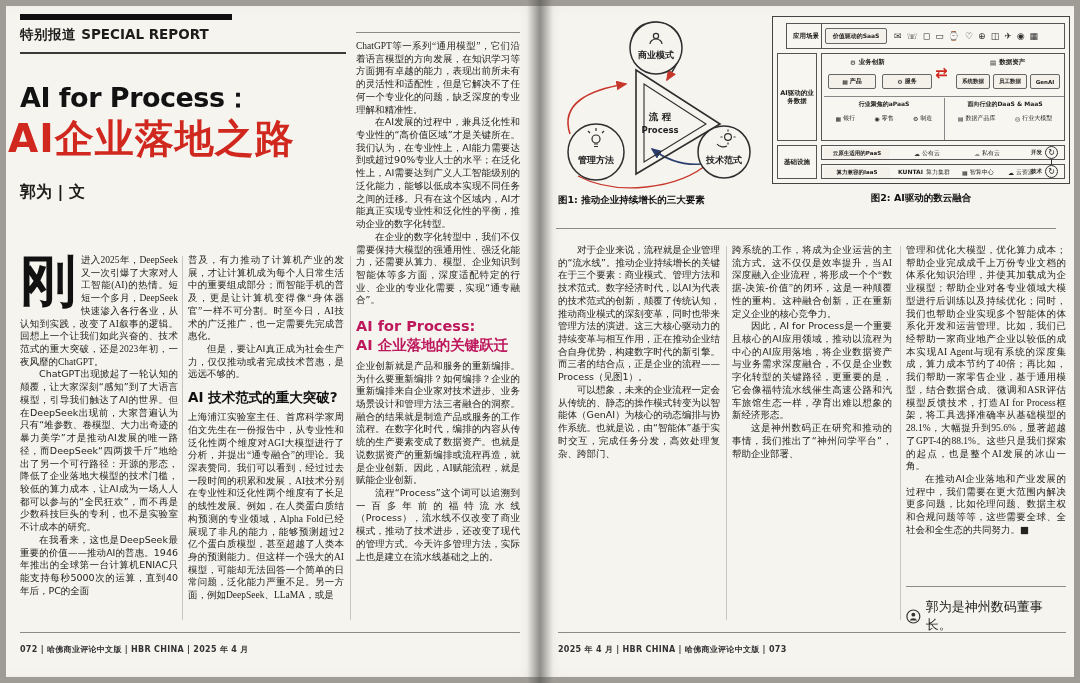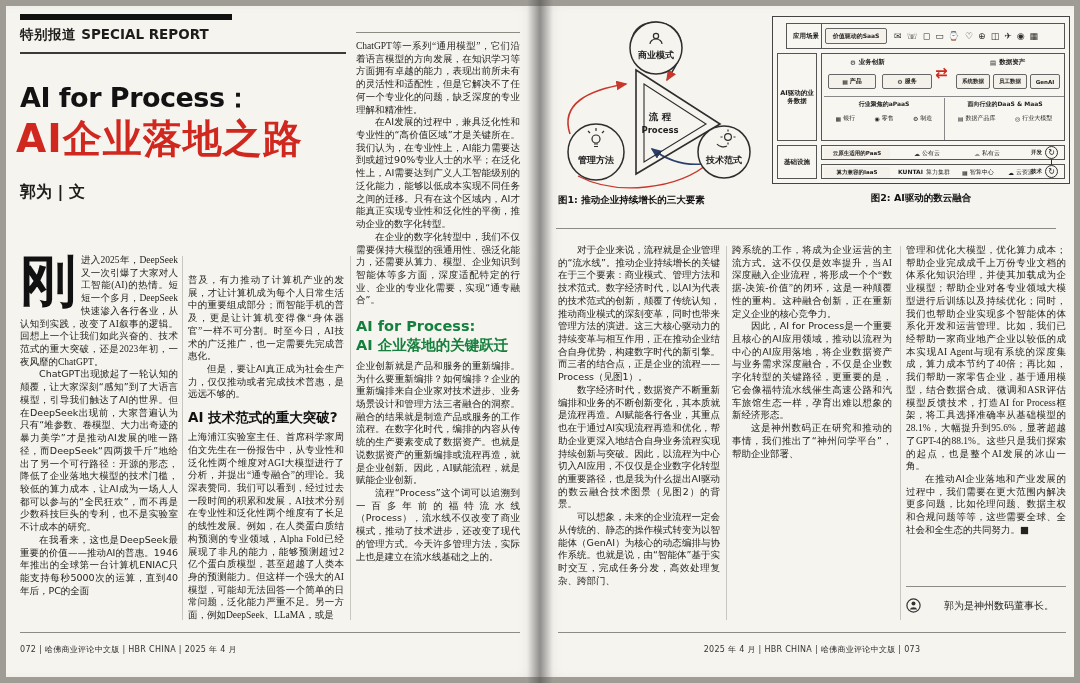--- a/index.html
+++ b/index.html
@@ -18,67 +18,67 @@
   .hrule.thin{height:1px;background:#8e8b85;}
   .title-en{font-size:27px;font-weight:900;letter-spacing:-.5px;color:#121212;}
   .title-cn{font-size:39px;font-weight:900;letter-spacing:1px;color:var(--red);}
   .byline{font-size:16px;font-weight:700;}
   
   .col{font-size:9.5px;line-height:1.34;text-align:justify;overflow:hidden;color:#242320;}
   .col p{text-indent:2em;}
   .col p.noindent{text-indent:0;font-family:Liberation Serif, serif;}
   .dropcap{float:left;font-size:56px;line-height:.92;font-weight:900;padding:2px 5px 0 0;color:#111;}
   h3.subhead{font-size:13.5px;font-weight:900;margin:8px 0 5px;line-height:1.25;color:#111;}
-  h3.subhead-big{font-size:14.5px;font-weight:900;margin:10px 0 5px;line-height:1.3;color:#15803d;}
+  h3.subhead-big{font-size:14.5px;font-weight:900;margin:10px 0 5px;line-height:1.3;color:#be185d;}
   .vdiv{width:1px;background:var(--faint);}
-  .footer{font-size:8px;font-weight:400;letter-spacing:.3px;color:#333;}
+  .footer{font-size:8px;font-weight:700;letter-spacing:.3px;color:#333;}
   
   .figcap{font-size:9.5px;font-weight:900;color:#111;}
   .fig2{border:1.2px solid #444;background:#f8f6f1;}
   .f2lab{border:1.1px solid #555;display:flex;align-items:center;justify-content:center;text-align:center;
          font-size:6.5px;font-weight:700;line-height:1.25;background:#f8f6f1;position:absolute;}
   .f2box{border:1.1px solid #555;position:absolute;background:#f8f6f1;}
   .pill{border:1px solid #666;border-radius:2px;position:absolute;display:flex;align-items:center;justify-content:center;
         font-size:6px;font-weight:700;background:#f4f1ea;gap:2px;}
   .tinyhead{position:absolute;font-size:6.5px;font-weight:800;display:flex;align-items:center;gap:3px;}
   .tinyitem{font-size:6px;display:flex;align-items:center;gap:2px;white-space:nowrap;}
   .iconstrip{position:absolute;display:flex;gap:5px;font-size:9px;color:#2d2d2d;align-items:center;}
   .swap{position:absolute;color:var(--red);font-size:15px;font-weight:900;}
   .sidecircle{position:absolute;width:13px;height:13px;border:1.4px solid #333;border-radius:50%;
               display:flex;align-items:center;justify-content:center;font-size:8px;background:#f8f6f1;}
   .sidelab{position:absolute;font-size:5.5px;font-weight:700;}
-  .note{font-size:10px;display:flex;align-items:center;gap:23px;}
+  .note{font-size:13px;display:flex;align-items:center;gap:5px;}
   .gutter{position:absolute;top:0;left:527px;width:26px;height:683px;
           background:linear-gradient(90deg,rgba(0,0,0,0) 0%,rgba(0,0,0,.30) 50%,rgba(0,0,0,0) 100%);pointer-events:none;}
 </style>
 </head>
 <body>
 
 <div class="spread">
 
   <div class="page page-left">
     <div class="abs tag-bar" style="left:14px;top:8px;width:212px;"></div>
     <div class="abs tag-text" style="left:14px;top:20px;">
       <span>特别报道</span>
       <span style="letter-spacing:0;">SPECIAL REPORT</span>
     </div>
     <div class="abs hrule" style="left:14px;top:46px;width:326px;"></div>
     <div class="abs hrule thin" style="left:350px;top:26px;width:164px;"></div>
 
     <div class="abs title-en" style="left:14px;top:74px;">AI for Process：</div>
-    <div class="abs title-cn" style="left:10px;top:106px;">AI企业落地之路</div>
+    <div class="abs title-cn" style="left:2px;top:106px;">AI企业落地之路</div>
     <div class="abs byline" style="left:14px;top:176px;">郭为 | 文</div>
 
     <div class="abs col" style="left:14px;top:248px;width:158px;height:372px;">
       <p class="noindent"><span class="dropcap">刚</span><span>进入2025年，DeepSeek又一次引爆了大家对人工智能(AI)的热情。短短一个多月，DeepSeek快速渗入各行各业，从认知到实践，改变了AI叙事的逻辑。回想上一个让我们如此兴奋的、技术范式的重大突破，还是2023年初，一夜风靡的ChatGPT。</span></p>
       <p>ChatGPT出现掀起了一轮认知的颠覆，让大家深刻“感知”到了大语言模型，引导我们触达了AI的世界。但在DeepSeek出现前，大家普遍认为只有“堆参数、卷模型、大力出奇迹的暴力美学”才是推动AI发展的唯一路径，而DeepSeek“四两拨千斤”地给出了另一个可行路径：开源的形态，降低了企业落地大模型的技术门槛，较低的算力成本，让AI成为一场人人都可以参与的“全民狂欢”，而不再是少数科技巨头的专利，也不是实验室不计成本的研究。</p>
       <p>在我看来，这也是DeepSeek最重要的价值——推动AI的普惠。1946年推出的全球第一台计算机ENIAC只能支持每秒5000次的运算，直到40年后，PC的全面</p>
     </div>
 
-    <div class="abs col" style="left:182px;top:248px;width:156px;height:372px;margin-top:20px;">
+    <div class="abs col" style="left:182px;top:248px;width:156px;height:372px;">
       <p class="noindent">普及，有力推动了计算机产业的发展，才让计算机成为每个人日常生活中的重要组成部分；而智能手机的普及，更是让计算机变得像“身体器官”一样不可分割。时至今日，AI技术的广泛推广，也一定需要先完成普惠化。</p>
       <p>但是，要让AI真正成为社会生产力，仅仅推动或者完成技术普惠，是远远不够的。</p>
       <h3 class="subhead">AI 技术范式的重大突破?</h3>
       <p class="noindent">上海浦江实验室主任、首席科学家周伯文先生在一份报告中，从专业性和泛化性两个维度对AGI大模型进行了分析，并提出“通专融合”的理论。我深表赞同。我们可以看到，经过过去一段时间的积累和发展，AI技术分别在专业性和泛化性两个维度有了长足的线性发展。例如，在人类蛋白质结构预测的专业领域，Alpha Fold已经展现了非凡的能力，能够预测超过2亿个蛋白质模型，甚至超越了人类本身的预测能力。但这样一个强大的AI模型，可能却无法回答一个简单的日常问题，泛化能力严重不足。另一方面，例如DeepSeek、LLaMA，或是</p>
     </div>
 
     <div class="abs col" style="left:350px;top:34px;width:164px;height:586px;">
       <p class="noindent">ChatGPT等一系列“通用模型”，它们沿着语言模型的方向发展，在知识学习等方面拥有卓越的能力，表现出前所未有的灵活性和适配性，但是它解决不了任何一个专业化的问题，缺乏深度的专业理解和精准性。</p>
       <p>在AI发展的过程中，兼具泛化性和专业性的“高价值区域”才是关键所在。我们认为，在专业性上，AI能力需要达到或超过90%专业人士的水平；在泛化性上，AI需要达到广义人工智能级别的泛化能力，能够以低成本实现不同任务之间的迁移。只有在这个区域内，AI才能真正实现专业性和泛化性的平衡，推动企业的数字化转型。</p>
       <p>在企业的数字化转型中，我们不仅需要保持大模型的强通用性、强泛化能力，还需要从算力、模型、企业知识到智能体等多方面，深度适配特定的行业、企业的专业化需要，实现“通专融合”。</p>
@@ -249,21 +249,20 @@
       <div class="sidelab" style="left:258px;top:151px;">技术</div>
       <div class="sidecircle" style="left:272px;top:148px;">↻</div>
       <div class="abs" style="left:278px;top:142px;width:1px;height:6px;background:#333;"></div>
     </div>
     <div class="abs figcap" style="left:232px;top:186px;width:298px;text-align:center;">图2: AI驱动的数云融合</div>
 
     <div class="abs hrule thin" style="left:16px;top:222px;width:500px;"></div>
 
     <div class="abs col" style="left:18px;top:238px;width:162px;height:378px;">
       <p>对于企业来说，流程就是企业管理的“流水线”。推动企业持续增长的关键在于三个要素：商业模式、管理方法和技术范式。数字经济时代，以AI为代表的技术范式的创新，颠覆了传统认知，推动商业模式的深刻变革，同时也带来管理方法的演进。这三大核心驱动力的持续变革与相互作用，正在推动企业结合自身优势，构建数字时代的新引擎。而三者的结合点，正是企业的流程——Process（见图1）。</p>
-      <p>数字经济时代，数据资产不断重新编排和业务的不断创新变化，其本质就是流程再造。AI赋能各行各业，其重点也在于通过AI实现流程再造和优化，帮助企业更深入地结合自身业务流程实现持续创新与突破。因此，以流程为中心切入AI应用，不仅仅是企业数字化转型的重要路径，也是我为什么提出AI驱动的数云融合技术图景（见图2）的背景。</p>
       <p>可以想象，未来的企业流程一定会从传统的、静态的操作模式转变为以智能体（GenAI）为核心的动态编排与协作系统。也就是说，由“智能体”基于实时交互，完成任务分发，高效处理复杂、跨部门、</p>
     </div>
     <div class="abs col" style="left:192px;top:238px;width:160px;height:378px;">
       <p class="noindent">跨系统的工作，将成为企业运营的主流方式。这不仅仅是效率提升，当AI深度融入企业流程，将形成一个个“数据-决策-价值”的闭环，这是一种颠覆性的重构。这种融合创新，正在重新定义企业的核心竞争力。</p>
       <p>因此，AI for Process是一个重要且核心的AI应用领域，推动以流程为中心的AI应用落地，将企业数据资产与业务需求深度融合，不仅是企业数字化转型的关键路径，更重要的是，它会像福特流水线催生高速公路和汽车旅馆生态一样，孕育出难以想象的新经济形态。</p>
       <p>这是神州数码正在研究和推动的事情，我们推出了“神州问学平台”，帮助企业部署、</p>
     </div>
     <div class="abs col" style="left:366px;top:238px;width:160px;height:330px;">
       <p class="noindent">管理和优化大模型，优化算力成本；帮助企业完成成千上万份专业文档的体系化知识治理，并使其加载成为企业模型；帮助企业对各专业领域大模型进行后训练以及持续优化；同时，我们也帮助企业实现多个智能体的体系化开发和运营管理。比如，我们已经帮助一家商业地产企业以较低的成本实现AI Agent与现有系统的深度集成，算力成本节约了40倍；再比如，我们帮助一家零售企业，基于通用模型，结合数据合成、微调和ASR评估模型反馈技术，打造AI for Process框架，将工具选择准确率从基础模型的28.1%，大幅提升到95.6%，显著超越了GPT-4的88.1%。这些只是我们探索的起点，也是整个AI发展的冰山一角。</p>
       <p>在推动AI企业落地和产业发展的过程中，我们需要在更大范围内解决更多问题，比如伦理问题、数据主权和合规问题等等，这些需要全球、全社会和全生态的共同努力。■</p>
@@ -276,17 +275,17 @@
     <div class="abs note" style="left:366px;top:592px;width:160px;">
       <svg width="15" height="15" viewBox="0 0 15 15">
         <circle cx="7.5" cy="7.5" r="6.6" fill="none" stroke="#333" stroke-width="1.2"></circle>
         <circle cx="7.5" cy="5.6" r="2" fill="#333"></circle>
         <path d="M3.8,11.5 a3.8,3 0 0 1 7.4,0" fill="#333"></path>
       </svg>
       <span>郭为是神州数码董事长。</span>
     </div>
 
     <div class="abs hrule thin" style="left:18px;top:626px;width:508px;"></div>
-    <div class="abs footer" style="left:18px;top:638px;width:508px;text-align:center;">2025 年 4 月 | HBR CHINA | 哈佛商业评论中文版 | 073</div>
+    <div class="abs footer" style="left:18px;top:638px;width:508px;text-align:left;">2025 年 4 月 | HBR CHINA | 哈佛商业评论中文版 | 073</div>
   </div>
 
   <div class="gutter"></div>
 </div>
 
 </body></html>

